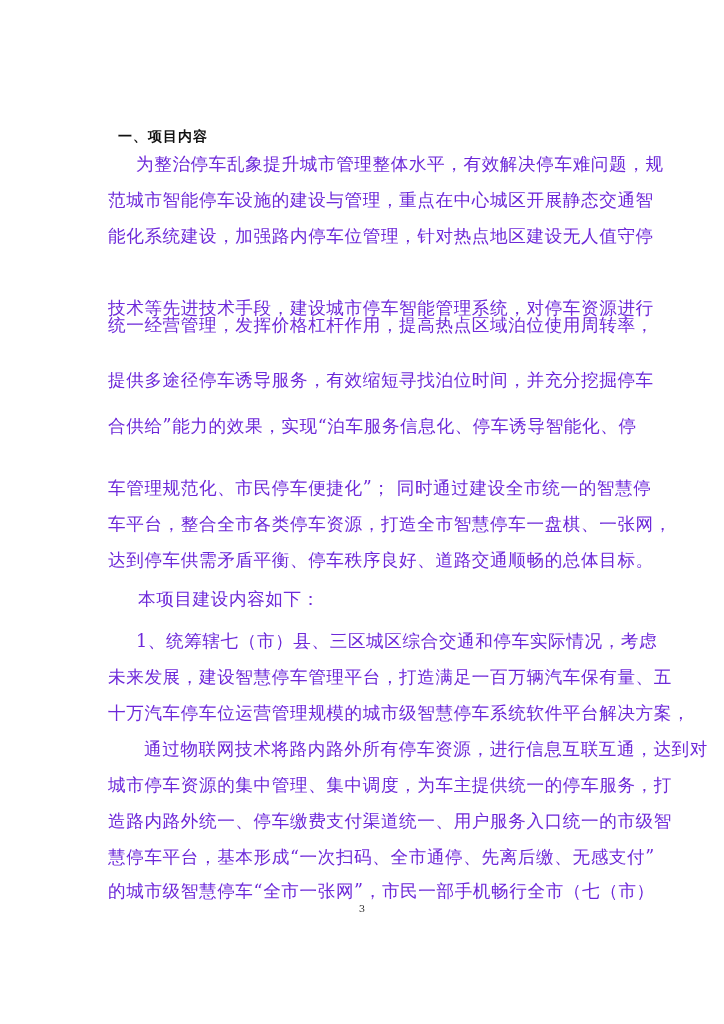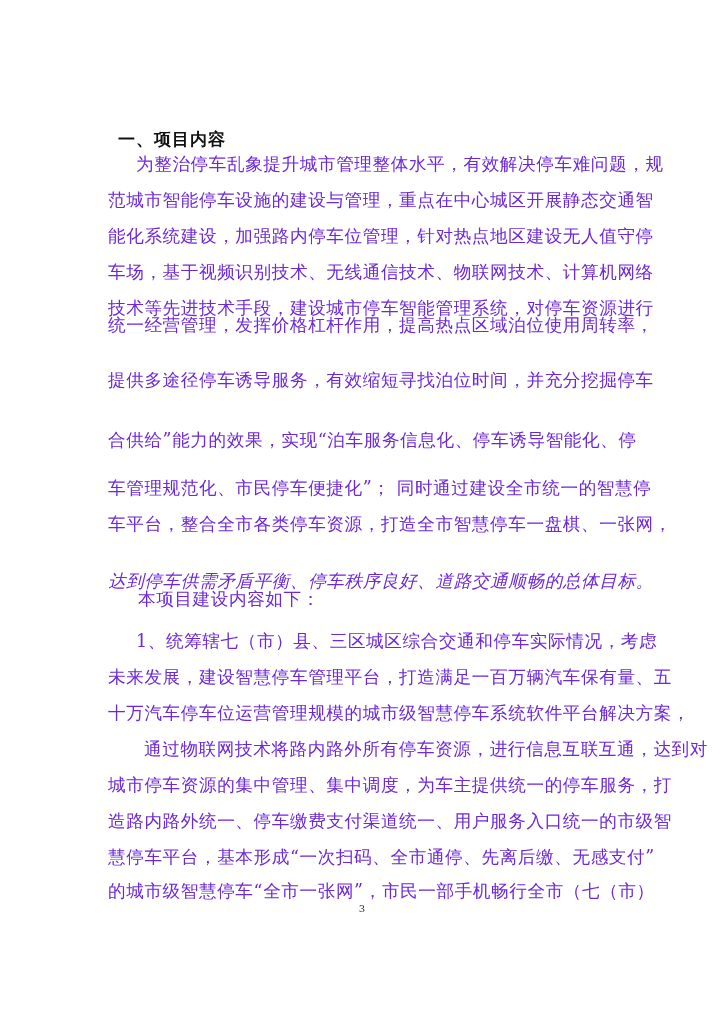--- a/index.html
+++ b/index.html
@@ -19,21 +19,21 @@
       position: absolute;
       left: 0; top: 0;
       width: 724px; height: 1024px;
     }
     .heading {
       position: absolute;
       left: 118px;
       top: 128px;
       font-family: "DejaVu Sans", "Liberation Sans", sans-serif;
       font-weight: bold;
-      font-size: 17px;
+      font-size: 14px;
       letter-spacing: 1px;
       color: #111;
     }
     .line {
       position: absolute;
       left: 108px;
       font-size: 17.6px;
       letter-spacing: 0.6px;
       white-space: nowrap;
       color: #6d28d9;
@@ -50,28 +50,27 @@
   </style>
 </head>
 <body>
 
 <div class="page">
   <div class="heading">一、项目内容</div>
 
   <div class="line" style="top: 152px; left: 136px;">为整治停车乱象提升城市管理整体水平，有效解决停车难问题，规</div>
   <div class="line" style="top: 188px;">范城市智能停车设施的建设与管理，重点在中心城区开展静态交通智</div>
   <div class="line" style="top: 224px;">能化系统建设，加强路内停车位管理，针对热点地区建设无人值守停</div>
-  <div class="line" style="top: 260px;">车场，基于视频识别技术、无线通信技术、物联网技术、计算机网络</div>
   <div class="line" style="top: 296px;">技术等先进技术手段，建设城市停车智能管理系统，对停车资源进行</div>
   <div class="line" style="top: 313px;">统一经营管理，发挥价格杠杆作用，提高热点区域泊位使用周转率，</div>
   <div class="line" style="top: 368px;">提供多途径停车诱导服务，有效缩短寻找泊位时间，并充分挖掘停车</div>
-  <div class="line" style="top: 428px;">合供给”能力的效果，实现“泊车服务信息化、停车诱导智能化、停</div>
+  <div class="line" style="top: 414px;">合供给”能力的效果，实现“泊车服务信息化、停车诱导智能化、停</div>
   <div class="line" style="top: 476px;">车管理规范化、市民停车便捷化”； 同时通过建设全市统一的智慧停</div>
   <div class="line" style="top: 512px;">车平台，整合全市各类停车资源，打造全市智慧停车一盘棋、一张网，</div>
-  <div class="line" style="top: 569px; font-style: italic;">达到停车供需矛盾平衡、停车秩序良好、道路交通顺畅的总体目标。</div>
+  <div class="line" style="top: 548px;">达到停车供需矛盾平衡、停车秩序良好、道路交通顺畅的总体目标。</div>
 
   <div class="line" style="top: 587px; left: 138px;">本项目建设内容如下：</div>
 
   <div class="line" style="top: 629px; left: 136px;">1、统筹辖七（市）县、三区城区综合交通和停车实际情况，考虑</div>
   <div class="line" style="top: 665px;">未来发展，建设智慧停车管理平台，打造满足一百万辆汽车保有量、五</div>
   <div class="line" style="top: 701px;">十万汽车停车位运营管理规模的城市级智慧停车系统软件平台解决方案，</div>
   <div class="line" style="top: 737px; margin-left: 36px;">通过物联网技术将路内路外所有停车资源，进行信息互联互通，达到对</div>
   <div class="line" style="top: 773px;">城市停车资源的集中管理、集中调度，为车主提供统一的停车服务，打</div>
   <div class="line" style="top: 809px; text-align: right;">造路内路外统一、停车缴费支付渠道统一、用户服务入口统一的市级智</div>
   <div class="line" style="top: 845px;">慧停车平台，基本形成“一次扫码、全市通停、先离后缴、无感支付”</div>

